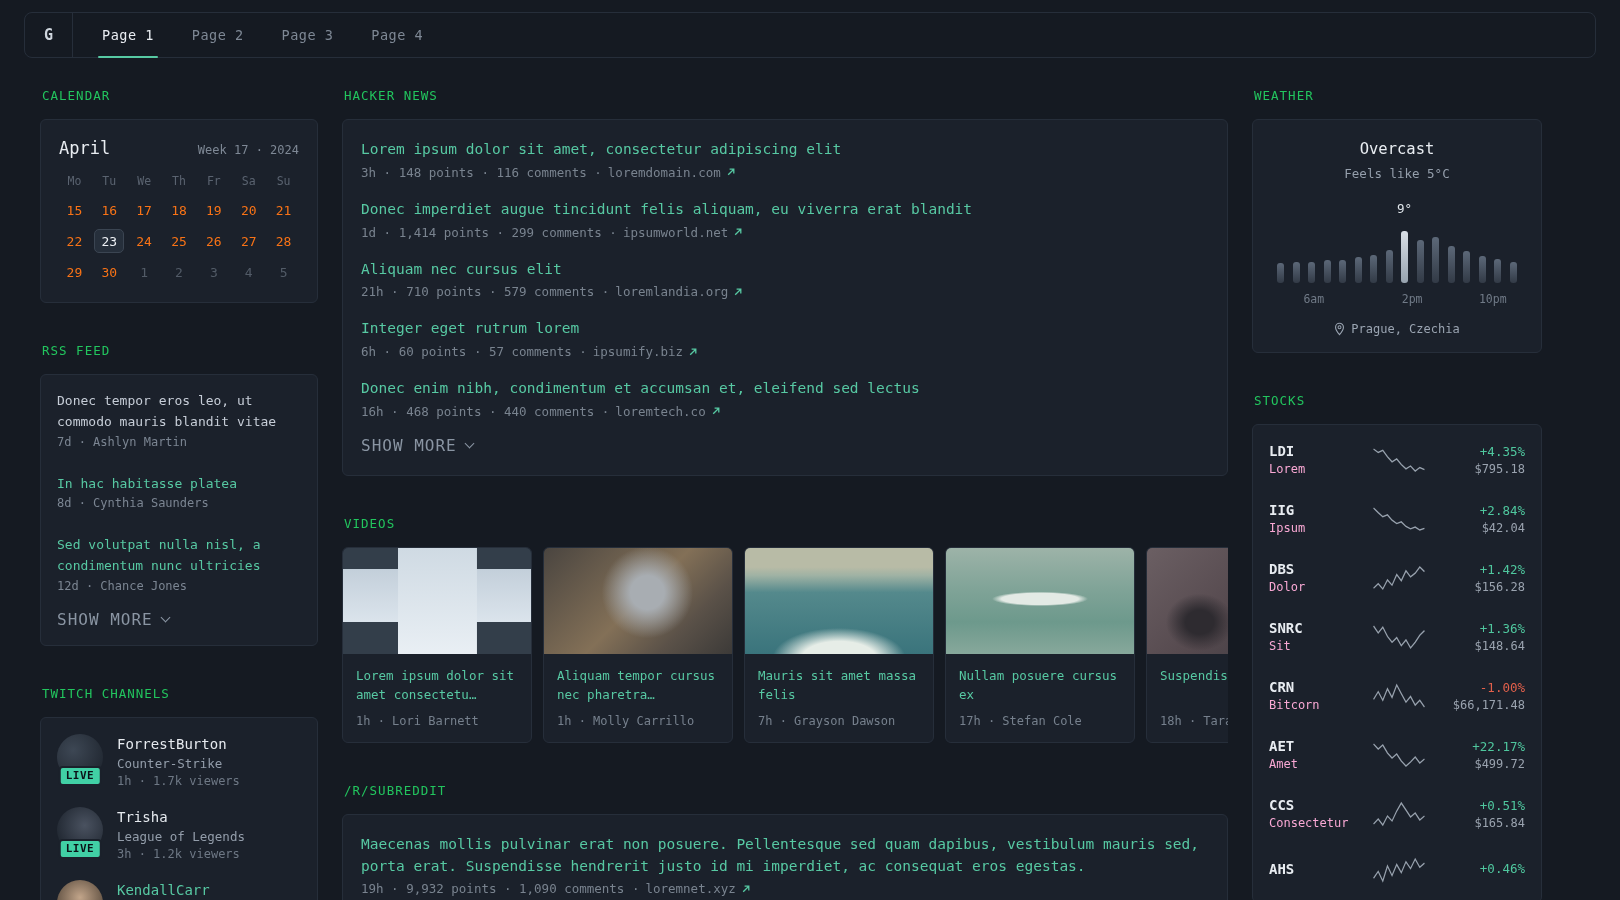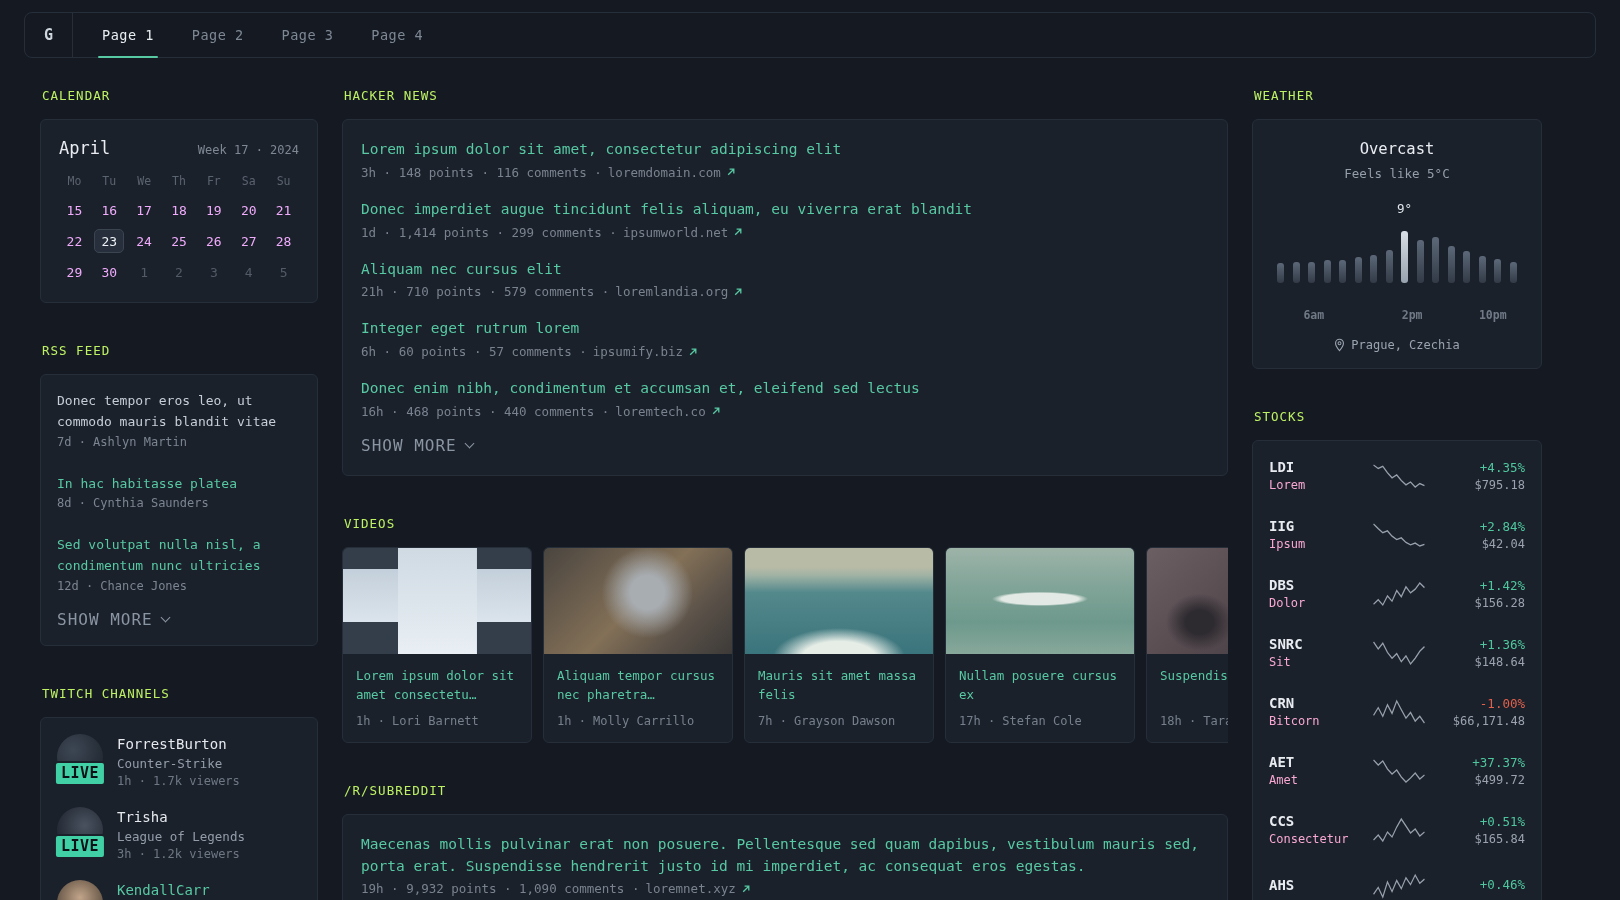--- a/index.html
+++ b/index.html
@@ -39,35 +39,35 @@
 
   
   .main {
     display:grid;
     grid-template-columns:278px 886px 290px;
     gap:0 24px;
     padding:30px 0 0 40px;
   }
   section { margin-bottom:40px; }
   .sec {
-    font-size:12.5px; font-weight:normal; color:#bef264;
+    font-size:12.5px; font-weight:normal; color:#22c55e;
     letter-spacing:1px; margin:0 0 16px 2px;
   }
   .card { background:#1b212b; border:1px solid #262e3a; border-radius:6px; }
 
   
   .cal { padding:16px 16px 18px; }
   .cal-head { display:flex; justify-content:space-between; align-items:baseline; padding:2px 2px 16px; }
   .cal-month { font-size:17px; color:#e9edf2; }
   .cal-meta { font-size:12px; color:#7e8895; }
   .cal-grid { display:grid; grid-template-columns:repeat(7,1fr); text-align:center; }
   .cal-dow div { font-size:11.5px; color:#5a6370; padding-bottom:10px; }
   .days { row-gap:7px; }
   .day {
-    font-size:13px; color:#f0abfc; height:24px; width:30px; margin:0 auto;
+    font-size:13px; color:#f97316; height:24px; width:30px; margin:0 auto;
     display:flex; align-items:center; justify-content:center; cursor:pointer;
   }
   .day.dim { color:#525b67; }
   .day.cur {
     background:#262f3b; border:1px solid #3b4552; border-radius:5px; color:#eef1f5;
   }
 
   
   .feed { padding:16px; }
   .feed-item + .feed-item { margin-top:25px; }
@@ -87,21 +87,21 @@
   
   .twitch { padding:16px; }
   .tw-row { display:flex; gap:14px; align-items:flex-start; cursor:pointer; }
   .tw-row + .tw-row { margin-top:19px; }
   .tw-avatar { position:relative; width:46px; height:46px; border-radius:50%; flex-shrink:0; }
   .av-1 { background:radial-gradient(circle at 35% 35%, #3d4754, #232a34 75%); }
   .av-2 { background:radial-gradient(circle at 60% 40%, #4a5260, #1f2630 80%); }
   .av-3 { background:radial-gradient(circle at 50% 38%, #c2a58a, #6b5a4a 62%, #3a3630 100%); }
   .live {
     position:absolute; left:50%; bottom:-6px; transform:translateX(-50%);
-    background:#41d0a5; color:#0c1117; font-size:15px; letter-spacing:.5px;
+    background:#41d0a5; color:#0c1117; font-size:11px; letter-spacing:.5px;
     padding:1.5px 5px; border-radius:4px; border:2px solid #1b212b; font-weight:bold;
   }
   .live:empty { display:none; }
   .tw-name { display:block; font-size:14px; color:#e6eaef; padding-top:2px; }
   .tw-name.accent { color:#57c9a3; }
   .tw-game { margin-top:4px; font-size:12.5px; color:#939daa; }
   .tw-meta { margin-top:3px; font-size:12px; color:#6e7885; }
 
   
   .hn { padding:19px 18px 20px; }
@@ -160,21 +160,21 @@
   .w-bars {
     position:absolute; left:2px; right:2px; bottom:0; top:20px;
     display:flex; align-items:flex-end; justify-content:space-between;
   }
   .w-bar { width:7px; border-radius:3px; background:linear-gradient(180deg,#5c6878,#323a46); }
   .w-bar.peak { background:linear-gradient(180deg,#d9dfe6,#96a2ae); }
   .w-peak-label {
     position:absolute; top:-6px; transform:translateX(-50%);
     font-size:12.5px; color:#dfe5ea;
   }
-  .w-times { position:relative; height:15px; margin-top:25px; font-size:11.5px; color:#707a87;font-weight:bold; }
+  .w-times { position:relative; height:15px; margin-top:9px; font-size:11.5px; color:#707a87; }
   .w-times span { position:absolute; transform:translateX(-50%); }
   .w-times span:nth-child(1) { left:17%; }
   .w-times span:nth-child(2) { left:56%; }
   .w-times span:nth-child(3) { left:88%; }
   .w-loc {
     margin-top:15px; display:flex; align-items:center; justify-content:center;
     gap:6px; font-size:12px; color:#9aa4b1;
   }
 
   
@@ -561,21 +561,21 @@
 
         <div class="stock-row">
           <div class="s-left">
             <div class="s-sym">AET</div>
             <div class="s-name">Amet</div>
           </div>
           <svg class="s-spark" viewBox="0 0 66 28" preserveAspectRatio="none">
               <polyline points="3.0,3.0 8.5,8.0 13.9,4.0 19.4,12.0 24.8,17.0 30.3,13.0 35.7,20.0 41.2,25.0 46.6,21.0 52.1,16.0 57.5,22.0 63.0,18.0" fill="none" stroke="#97a1ad" stroke-width="1.4"></polyline>
             </svg>
           <div class="s-right">
-            <div class="s-change" data-dir="up">+37.37%</div>
+            <div class="s-change" data-dir="up">+22.17%</div>
             <div class="s-price">$499.72</div>
           </div>
         </div>
 
         <div class="stock-row">
           <div class="s-left">
             <div class="s-sym">CCS</div>
             <div class="s-name">Consectetur</div>
           </div>
           <svg class="s-spark" viewBox="0 0 66 28" preserveAspectRatio="none">

